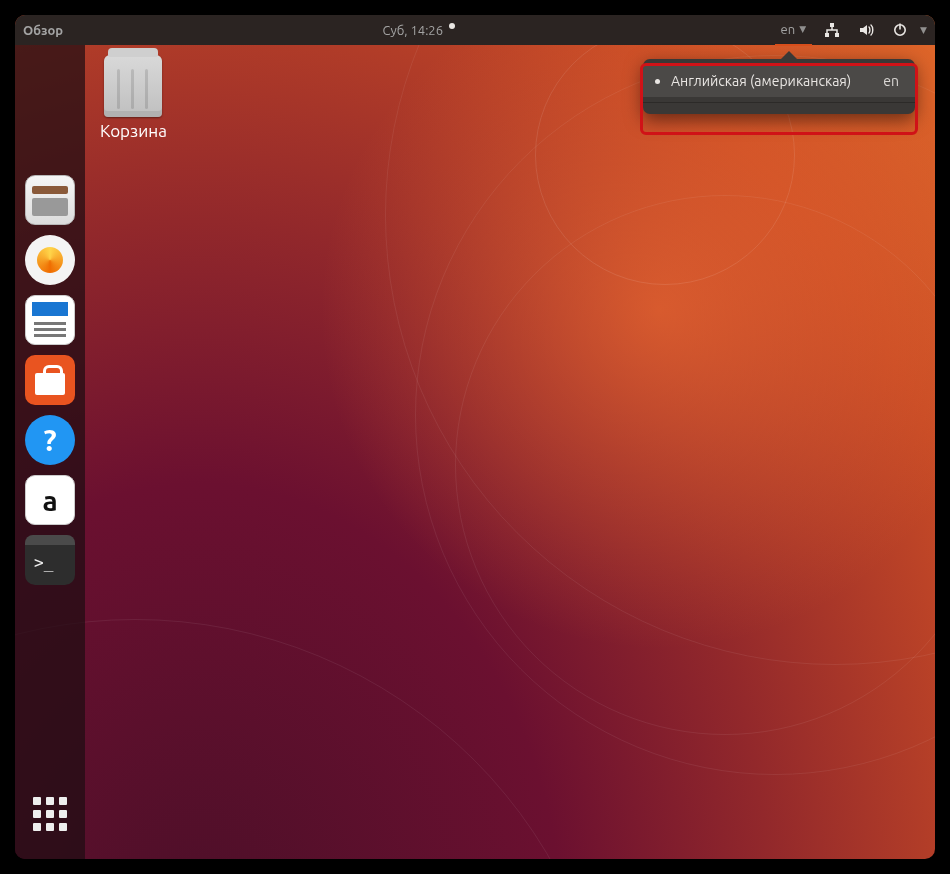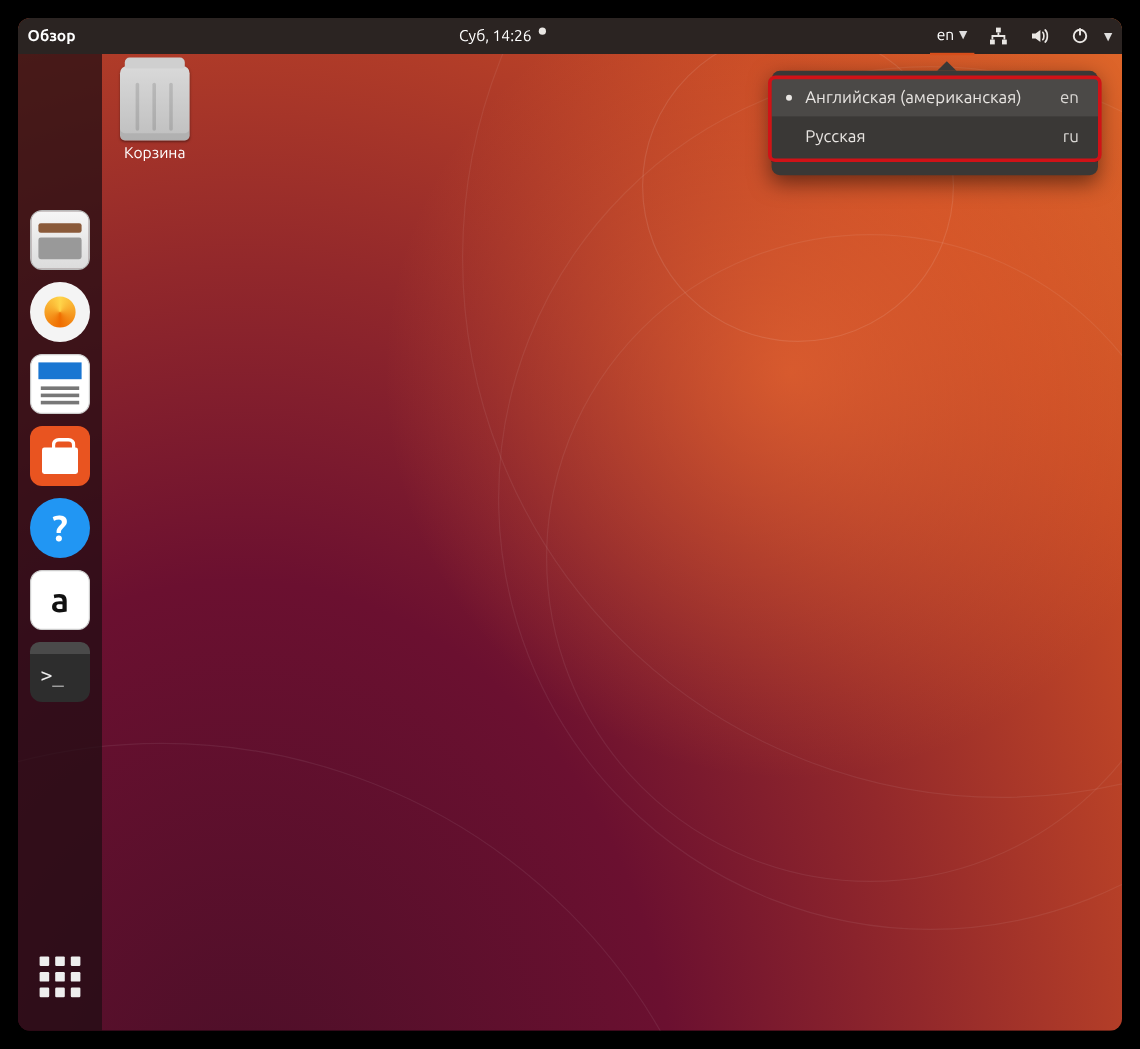--- a/index.html
+++ b/index.html
@@ -26,21 +26,21 @@
   .ring.r1 { width: 900px; height: 900px; right: -350px; top: -250px; }
   .ring.r2 { width: 720px; height: 720px; right: -200px; top: 40px; }
   .ring.r3 { width: 540px; height: 540px; right: -60px; top: 180px; }
   .ring.r4 { width: 260px; height: 260px; right: 140px; top: 10px; border-color: rgba(255,255,255,0.10);}
   .ring.r5 { width: 960px; height: 960px; left: -360px; bottom: -720px; }
 
   
   .topbar {
     position: absolute; top: 0; left: 0; right: 0; height: 30px;
     background: #2b2422;
-    color: #ffffff;
+    color: #a3a3a3;
     display: flex; align-items: center;
     padding: 0 8px;
     font-size: 13px;
   }
   .topbar .left, .topbar .right { display: flex; align-items: center; gap: 6px; }
   .topbar .center { flex: 1; display: flex; align-items: flex-start; justify-content: center; gap: 6px; }
   .topbar .dot { width: 6px; height: 6px; border-radius: 3px; background: #e9e6e3; display: inline-block; }
   .hot { font-weight: 600; }
   .indicator { display: flex; align-items: center; gap: 4px; padding: 0 6px; height: 30px; }
   .lang-indicator { border-bottom: 2px solid #d84f1c; padding-bottom: 2px; margin-bottom: -2px; }
@@ -61,21 +61,21 @@
     background: #3a3a3a;
   }
   .dock-item.transparent { background: transparent; }
   .show-apps {
     width: 50px; height: 50px; display: grid; grid-template-columns: repeat(3,8px); grid-template-rows: repeat(3,8px);
     gap: 5px; align-content: center; justify-content: center;
   }
   .show-apps span { width: 8px; height: 8px; background: #eee; border-radius: 1px; }
 
   
-  .desktop { position: absolute; top: 40px; left: 85px; color: #fff; font-size: 13px; text-align: center; }
+  .desktop { position: absolute; top: 40px; left: 85px; color: #fff; font-size: 17px; text-align: center; }
   .trash-icon {
     width: 58px; height: 62px; margin: 0 auto 4px;
     background: linear-gradient(#d9d9d9,#bfbfbf);
     border-radius: 6px 6px 4px 4px;
     position: relative;
     box-shadow: inset 0 -6px 0 rgba(0,0,0,0.08), 0 1px 2px rgba(0,0,0,0.4);
   }
   .trash-icon::before {
     content:''; position:absolute; top:-7px; left:4px; right:4px; height:9px;
     background:#cfcfcf; border-radius:4px 4px 2px 2px;
@@ -224,21 +224,17 @@
       <div>Корзина</div>
     </div>
   </div>
 
   <div class="popover">
     <div class="pop-row selected">
       <span class="bullet"></span>
       <span>Английская (американская)</span>
       <span class="code">en</span>
     </div>
-    <div class="pop-row">
-      <span>Русская</span>
-      <span class="code">ru</span>
-    </div>
     <div class="pop-sep"></div>
   </div>
 
   <div class="highlight-box"></div>
 </div>
 
 </body></html>

